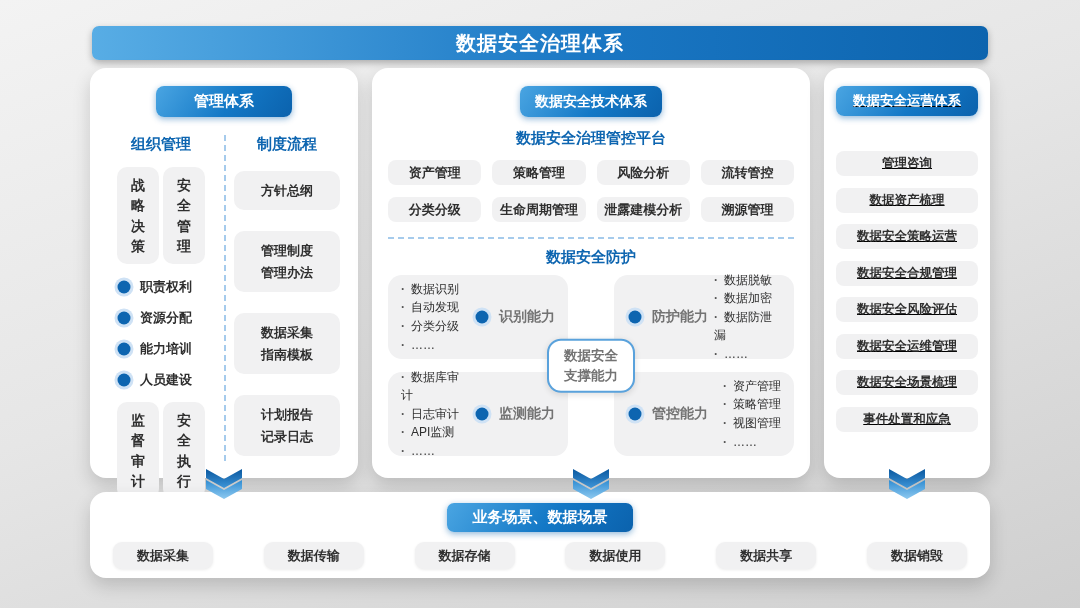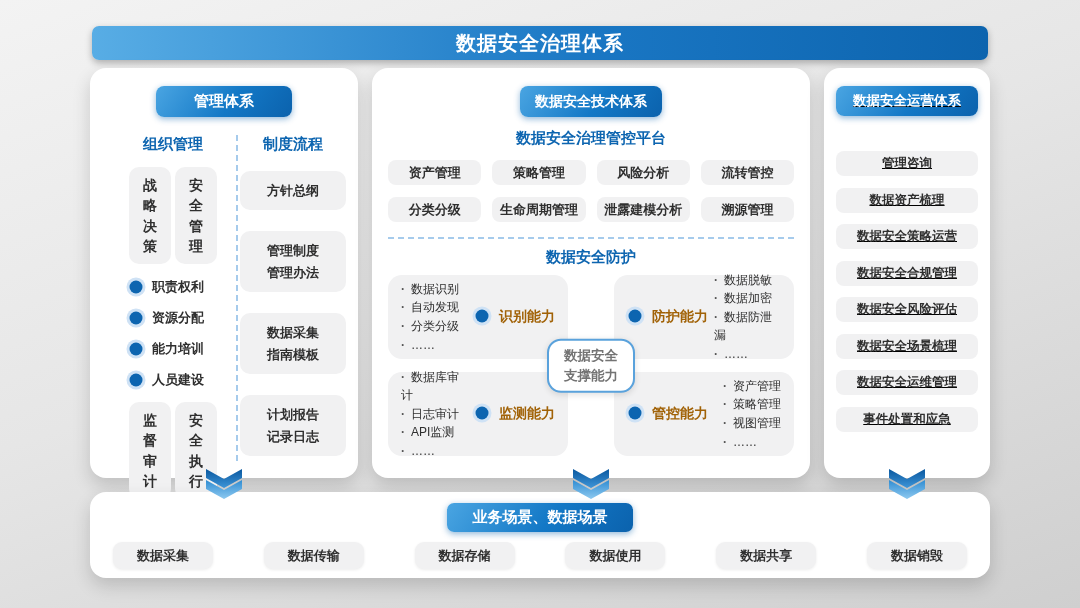--- a/index.html
+++ b/index.html
@@ -29,21 +29,21 @@
            box-shadow:0 2px 6px rgba(11,98,173,.45); }
   .badge-mgmt { width:136px; height:31px; font-size:15px; margin:18px auto 0; }
   .badge-tech { width:142px; height:31px; font-size:14px; margin:18px auto 0; }
   .badge-ops  { width:142px; height:30px; font-size:13.5px; margin:18px auto 0; }
   .badge-scen { width:186px; height:29px; font-size:15px; margin:11px auto 0; border-radius:7px; }
 
   .blue-head { color:#0d65b0; font-weight:bold; font-size:15px; text-align:center; }
   .gray { background:#f1f1f2; color:#2f2f2f; }
 
   
-  .lp-body { display:flex; margin-top:12px; padding:0 10px; height:346px;margin-left:12px; }
+  .lp-body { display:flex; margin-top:12px; padding:0 10px; height:346px; }
   .lp-col-org { width:122px; }
   .lp-divider { border-left:2px dashed #a6cbec; margin:6px 0 14px 2px; }
   .lp-col-proc { flex:1; }
   .lp-col-org .blue-head, .lp-col-proc .blue-head { margin-top:6px; }
   .vbox-row { display:flex; justify-content:center; gap:4px; margin-top:13px; }
   .vbox { width:42px; min-height:85px; border-radius:10px; padding:8px 0;
           display:flex; align-items:center; justify-content:center;
           font-weight:bold; font-size:14px; }
   .vbox-inner { width:1.1em; word-break:break-all; line-height:1.45; text-align:center; }
   .bullet-list { margin:14px 0 0 16px; display:flex; flex-direction:column; gap:13px; }
@@ -63,21 +63,21 @@
   .pill { height:25px; border-radius:8px; display:flex; align-items:center; justify-content:center;
           font-size:13px; font-weight:600; white-space:nowrap; }
   .dash-sep { border-top:2px dashed #a6cbec; margin:15px 16px 0; }
   .prot-title { margin-top:9px; }
   .cap-grid { position:relative; margin:8px 16px 0; display:grid;
               grid-template-columns:1fr 1fr; column-gap:46px; row-gap:13px; }
   .cap-box { border-radius:14px; height:84px; display:flex; align-items:center;
              justify-content:space-between; padding:0 13px; gap:6px; }
   .cap-items { list-style:none; font-size:12px; font-weight:500; color:#2f2f2f; line-height:1.55; }
   .cap-items li::before { content:"·"; font-weight:bold; color:#555; margin-right:6px; }
-  .cap-label { display:flex; align-items:flex-start; gap:9px; color:#a16207;
+  .cap-label { display:flex; align-items:center; gap:9px; color:#737373;
                font-weight:bold; font-size:14px; white-space:nowrap; }
   .support-badge { position:absolute; left:50%; top:50%; transform:translate(-50%,-50%);
                    width:88px; background:#fff; border:2px solid #5aa2dc; border-radius:14px;
                    padding:5px 0; text-align:center; font-weight:bold; font-size:13.5px;
                    color:#737373; line-height:1.5; z-index:2; box-shadow:0 2px 6px rgba(0,0,0,.12); }
 
   
   .ops-list { display:flex; flex-direction:column; gap:11.5px; align-items:center; margin-top:35px; }
   .ops-pill { width:142px; height:25px; border-radius:8px;
               display:flex; align-items:center; justify-content:center;
@@ -251,22 +251,22 @@
   </div>
 
   <div class="panel panel-right">
     <div class="badge badge-ops">数据安全运营体系</div>
     <div class="ops-list">
         <div class="ops-pill gray">管理咨询</div>
         <div class="ops-pill gray">数据资产梳理</div>
         <div class="ops-pill gray">数据安全策略运营</div>
         <div class="ops-pill gray">数据安全合规管理</div>
         <div class="ops-pill gray">数据安全风险评估</div>
+        <div class="ops-pill gray">数据安全运维管理</div>
         <div class="ops-pill gray">数据安全场景梳理</div>
-        <div class="ops-pill gray">数据安全运维管理</div>
         <div class="ops-pill gray">事件处置和应急</div>
       </div>
   </div>
 
   <svg class="chev chev-1" width="38" height="30" viewBox="0 0 38 30">
     <path d="M1,0 L19,10 L37,0 L37,9 L19,19 L1,9 Z" fill="url(#gTop)"></path>
     <path d="M1,11 L19,21 L37,11 L37,20 L19,30 L1,20 Z" fill="url(#gBot)"></path>
   </svg>
   <svg class="chev chev-2" width="38" height="30" viewBox="0 0 38 30">
     <path d="M1,0 L19,10 L37,0 L37,9 L19,19 L1,9 Z" fill="url(#gTop)"></path>

